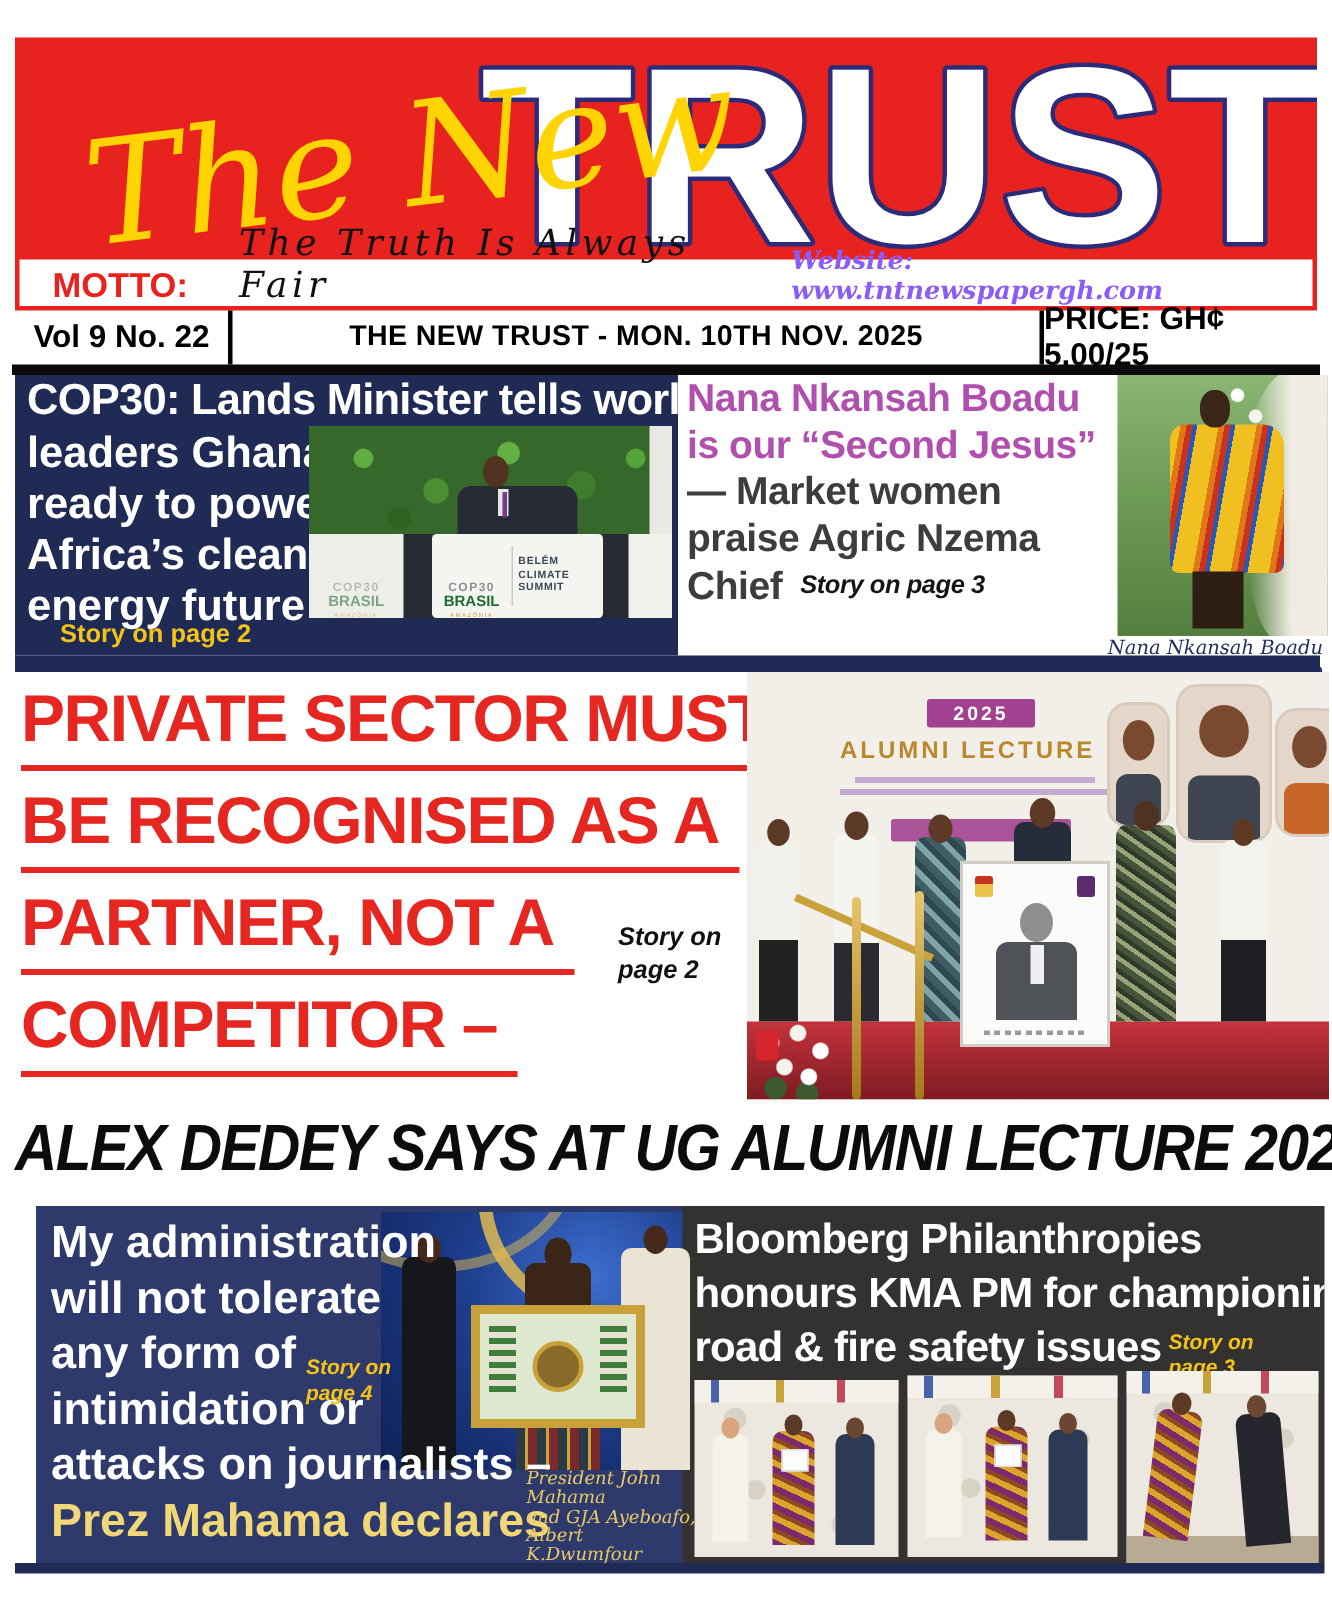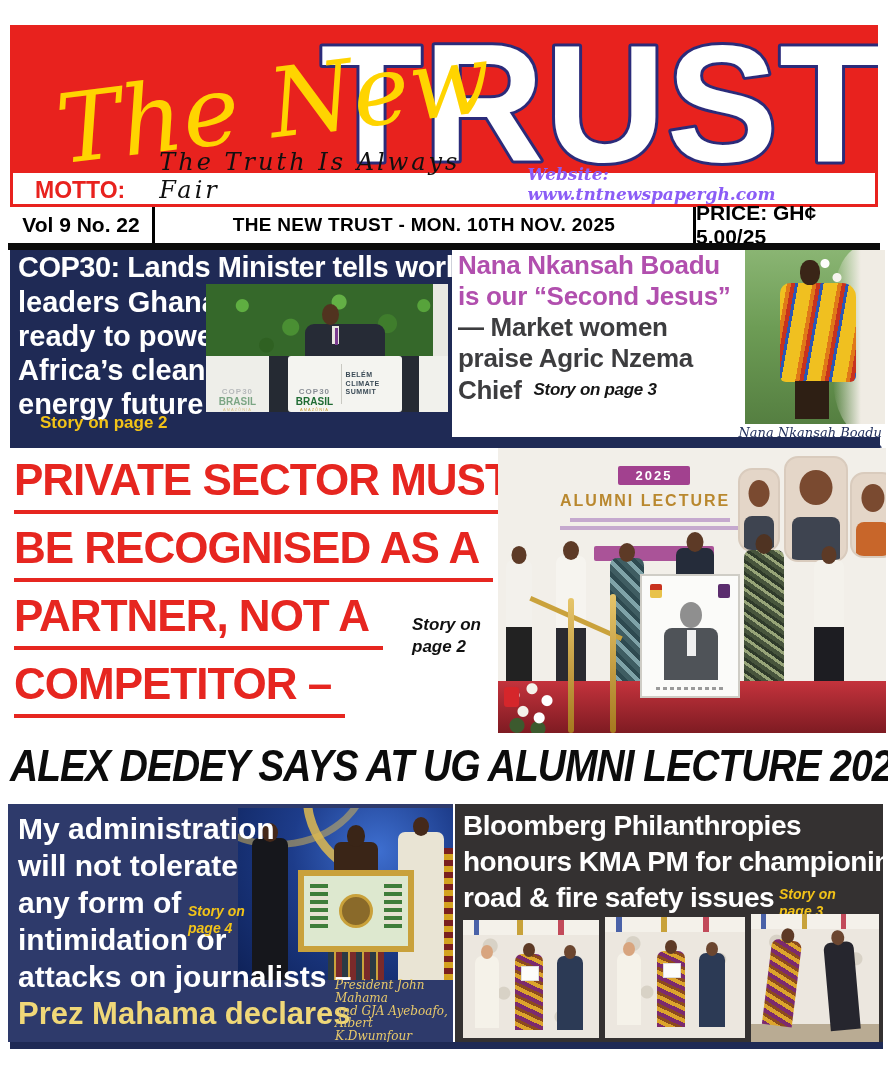--- a/index.html
+++ b/index.html
@@ -150,21 +150,21 @@
       radial-gradient(circle at 62% 72%, #fff 0 5px, transparent 6px),
       radial-gradient(circle at 25% 86%, #3c5a2e 0 7px, transparent 8px),
       radial-gradient(circle at 60% 92%, #3c5a2e 0 7px, transparent 8px); }
   .al-dg { position:absolute; left:6px; bottom:26px; width:15px; height:20px; background:#d5262b; border-radius:3px; z-index:6; }
 
   .subhead { left:10px; top:742px; width:868px; text-align:center; font-size:39px; font-weight:bold;
              font-style:italic; letter-spacing:-1px; color:#0c0c0c; transform:scaleY(1.12); transform-origin:center top;
              white-space:nowrap; }
 
   
-  .mah-block { left:8px; top:804px; width:445px; height:238px; background:#2e3a6b; overflow:hidden; }
+  .mah-block { left:24px; top:804px; width:445px; height:238px; background:#2e3a6b; overflow:hidden; }
   .mah-lines { position:absolute; left:10px; top:6px; font-size:30px; font-weight:bold; color:#fff;
                line-height:37px; white-space:nowrap; z-index:5; }
   .mah-yellow { color:#f0d878; font-size:31px; }
   .mah-ref { position:absolute; left:180px; top:99px; color:#f2c318; font-style:italic; font-weight:bold;
              font-size:14px; line-height:17px; z-index:5; }
   .mah-photo { position:absolute; left:230px; top:4px; width:215px; height:172px; overflow:hidden;
                background:radial-gradient(circle at 65% 25%, #3e6fd0 0%, #1d3c8a 45%, #0e2157 100%); }
   .mah-ring { position:absolute; left:30%; top:-58%; width:95%; height:95%; border:9px solid rgba(222,186,80,.85); border-radius:50%; }
   .mah-ring2 { position:absolute; left:-25%; top:-65%; width:80%; height:80%; border:7px solid rgba(222,186,80,.5); border-radius:50%; }
   .mhf1 { left:14px; top:30px; width:36px; height:142px; --hs:16px; --hc:#45291a; background:#16171c; }

